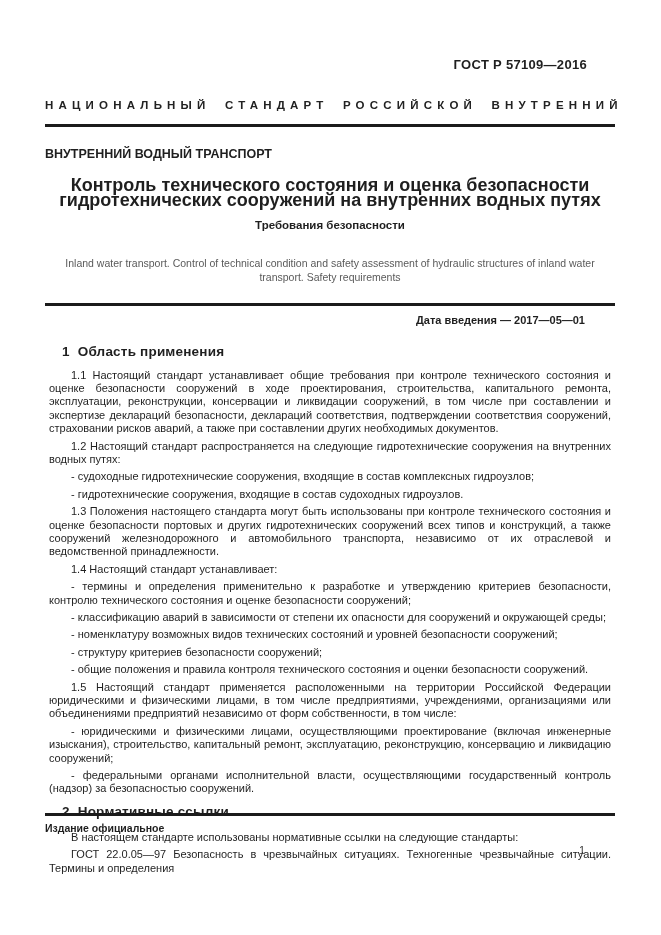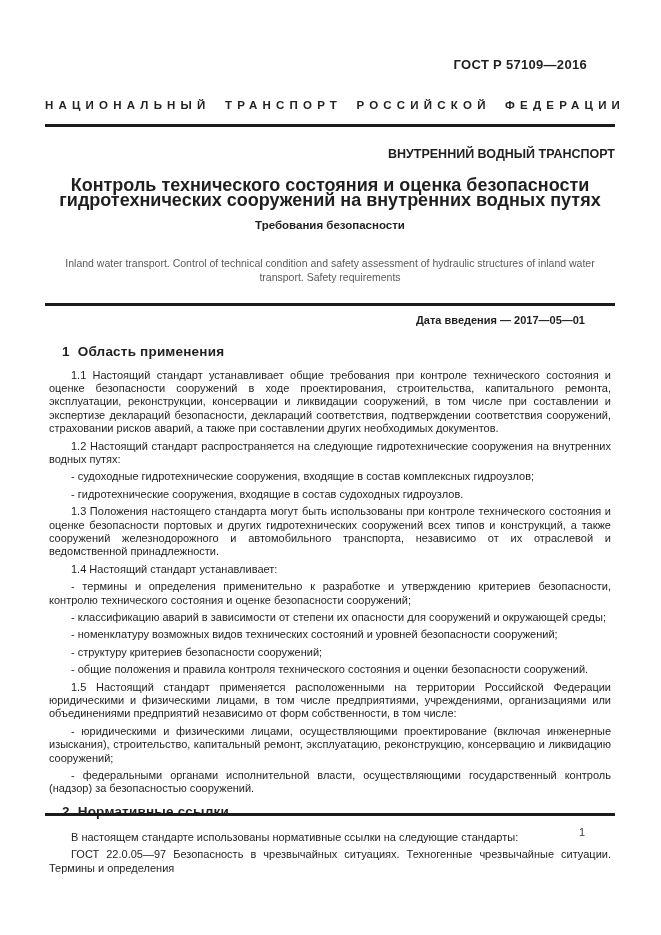--- a/index.html
+++ b/index.html
@@ -37,21 +37,21 @@
     color:#222;
   }
   .rule {
     background:#1b1b1b;
     border:none;
   }
   .rule-top { height:3px; margin-top:13px; }
   .rule-mid { height:2.5px; margin-top:19px; }
   .title-main {
     margin-top:20px;
-    text-align:right;
+    text-align:left;
     font-weight:bold;
     font-size:12.5px;
   }
   .title-sub {
     margin-top:17px;
     text-align:center;
     font-weight:bold;
     font-size:18px;
     line-height:14.5px;
   }
@@ -112,21 +112,21 @@
   }
 </style>
 </head>
 <body>
 
 <div class="page">
   <div class="content">
 
     <div class="doc-code">ГОСТ Р 57109—2016</div>
 
-    <div class="banner">НАЦИОНАЛЬНЫЙ ТРАНСПОРТ РОССИЙСКОЙ ФЕДЕРАЦИИ</div>
+    <div class="banner">НАЦИОНАЛЬНЫЙ СТАНДАРТ РОССИЙСКОЙ ВНУТРЕННИЙ</div>
 
     <div class="rule rule-top"></div>
 
     <div class="title-main">ВНУТРЕННИЙ ВОДНЫЙ ТРАНСПОРТ</div>
     <div class="title-sub">Контроль технического состояния и оценка безопасности гидротехнических сооружений на внутренних водных путях</div>
     <div class="title-req">Требования безопасности</div>
     <div class="title-en">Inland water transport. Control of technical condition and safety assessment of hydraulic structures of inland water transport. Safety requirements</div>
 
     <div class="rule rule-mid"></div>
 
@@ -151,15 +151,16 @@
 
     <div class="section-heading second"><span class="sec-num">2</span><span>Нормативные ссылки</span></div>
 
     <p class="body-par">В настоящем стандарте использованы нормативные ссылки на следующие стандарты:</p>
     <p class="body-par">ГОСТ 22.0.05—97 Безопасность в чрезвычайных ситуациях. Техногенные чрезвычайные ситуации. Термины и определения</p>
 
   </div>
 
   <div class="footer">
     <div class="footer-rule"></div>
+    <div class="footer-note">Издание официальное</div>
     <div class="page-number">1</div>
   </div>
 </div>
 
 </body></html>

